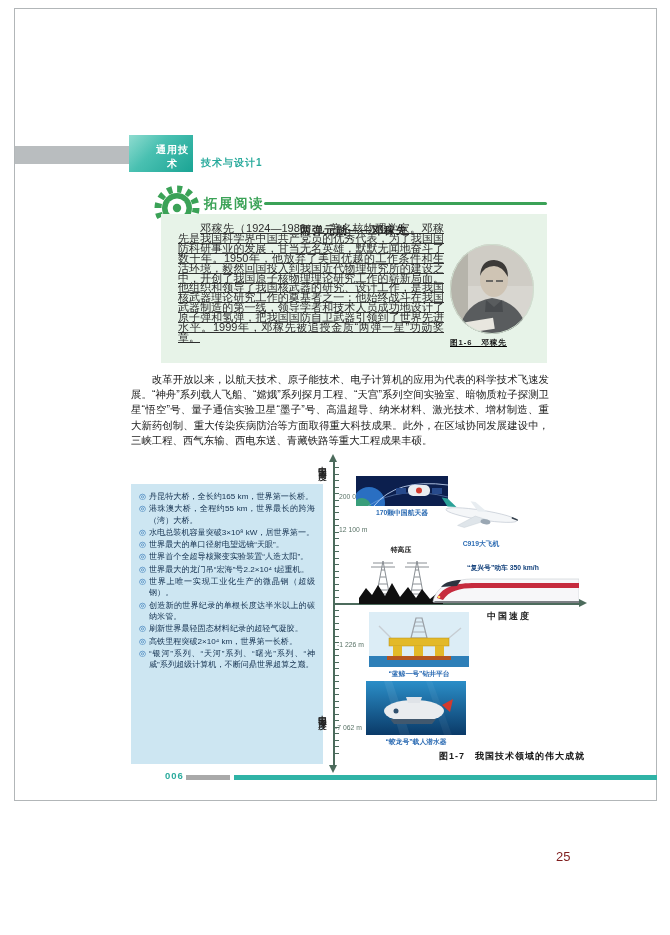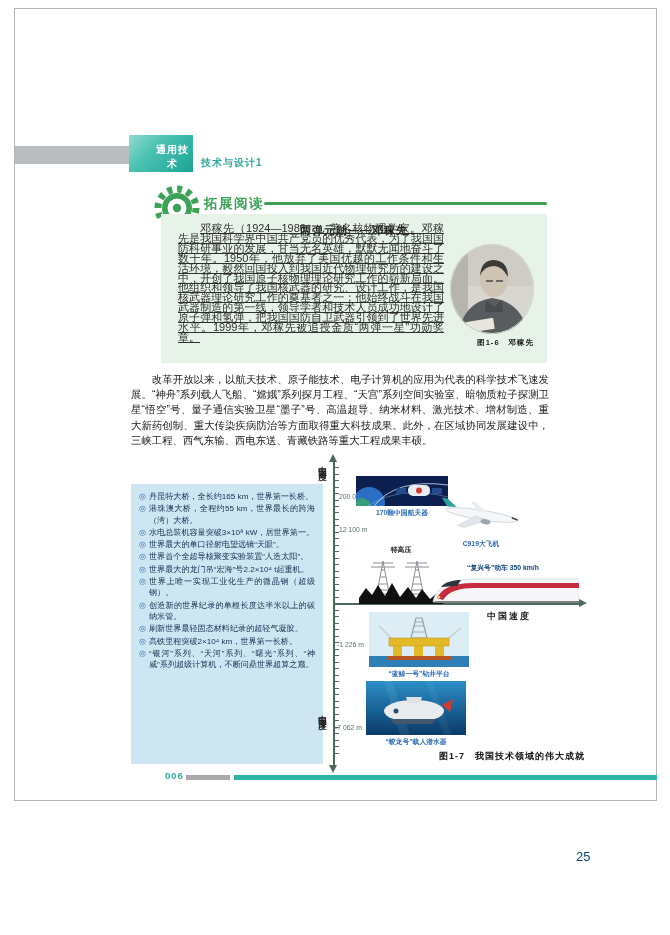--- a/index.html
+++ b/index.html
@@ -17,21 +17,21 @@
   .hdr-teal .t2 { font-size:7px; letter-spacing:5px; margin-top:1px; text-indent:5px; }
   .hdr-book { position:absolute; left:186px; top:147px; font-size:10px; font-weight:bold; color:#2bab9d; letter-spacing:1px; }
 
   
   .gear { position:absolute; left:137px; top:175px; }
   .xr-label { position:absolute; left:189px; top:186px; font-size:13.5px; font-weight:bold; color:#3ba257; letter-spacing:1.5px; }
   .xr-line { position:absolute; left:249px; top:193px; width:283px; height:2.6px; background:#3ba257; border-radius:2px; }
   .rbox { position:absolute; left:146px; top:205px; width:386px; height:149px; background:#e7f3e8; border-radius:0; }
   .rb-title { position:absolute; left:0; top:9px; width:100%; text-align:center; font-size:11px; font-weight:bold; color:#1d1d1d; letter-spacing:1px; }
   .rb-body { position:absolute; left:17px; top:10px; width:266px; font-size:11px; line-height:9.9px; color:#2e2e2e; text-align:justify; text-indent:2em;text-decoration:underline; }
-  .rb-photo { position:absolute; left:289px; top:30px; width:84px; text-align:right; }
+  .rb-photo { position:absolute; left:289px; top:30px; width:84px; text-align:left;text-decoration:underline; }
   .rb-photo svg { display:block; }
   .rb-cap { margin-top:4px; font-size:7.6px; color:#1d1d1d; font-weight:bold; letter-spacing:1px; }
 
   
   .mainp { position:absolute; left:116px; top:363px; width:418px; font-size:10.4px; line-height:15.2px; color:#1b1b1b; text-align:justify; text-indent:2em; }
 
   
   .bluebox { position:absolute; left:116px; top:475px; width:192px; height:280px; background:#cde6f2; padding:7px 8px 6px 8px; }
   .bluebox ul { list-style:none; }
   .bluebox li { position:relative; padding-left:10px; font-size:8.1px; line-height:11.3px; color:#13304f; text-align:justify; margin-bottom:1px; }
@@ -53,21 +53,21 @@
   .tickval { position:absolute; font-size:6.8px; color:#5b7468; white-space:nowrap; }
   .cap { position:absolute; text-align:center; font-size:6.8px; color:#2e6db4; font-weight:bold; white-space:nowrap; }
   .cap-dark { color:#222; }
   .img { position:absolute; }
   .figcap { position:absolute; left:318px; top:741px; width:252px; text-align:right; font-size:9px; font-weight:bold; color:#161616; letter-spacing:1px; }
 
   
   .pg-left { position:absolute; left:150px; top:761px; font-size:9.5px; font-weight:bold; color:#2bab9d; letter-spacing:1px; }
   .bar-gray { position:absolute; left:171px; top:766px; width:44px; height:4.5px; background:#a9a9a9; }
   .bar-teal { position:absolute; left:219px; top:766px; width:423px; height:4.5px; background:#2fb3a6; }
-  .pg-right { position:absolute; left:556px; top:849px; font-size:13px; color:#0c4a6e;margin-left:20px; }
+  .pg-right { position:absolute; left:556px; top:849px; font-size:13px; color:#7f1d1d; }
 </style>
 </head>
 <body>
 
 <div class="canvas">
   <div class="frame">
 
     <div class="hdr-gray"></div>
     <div class="hdr-teal">
       <div class="t1">通用技术</div>

